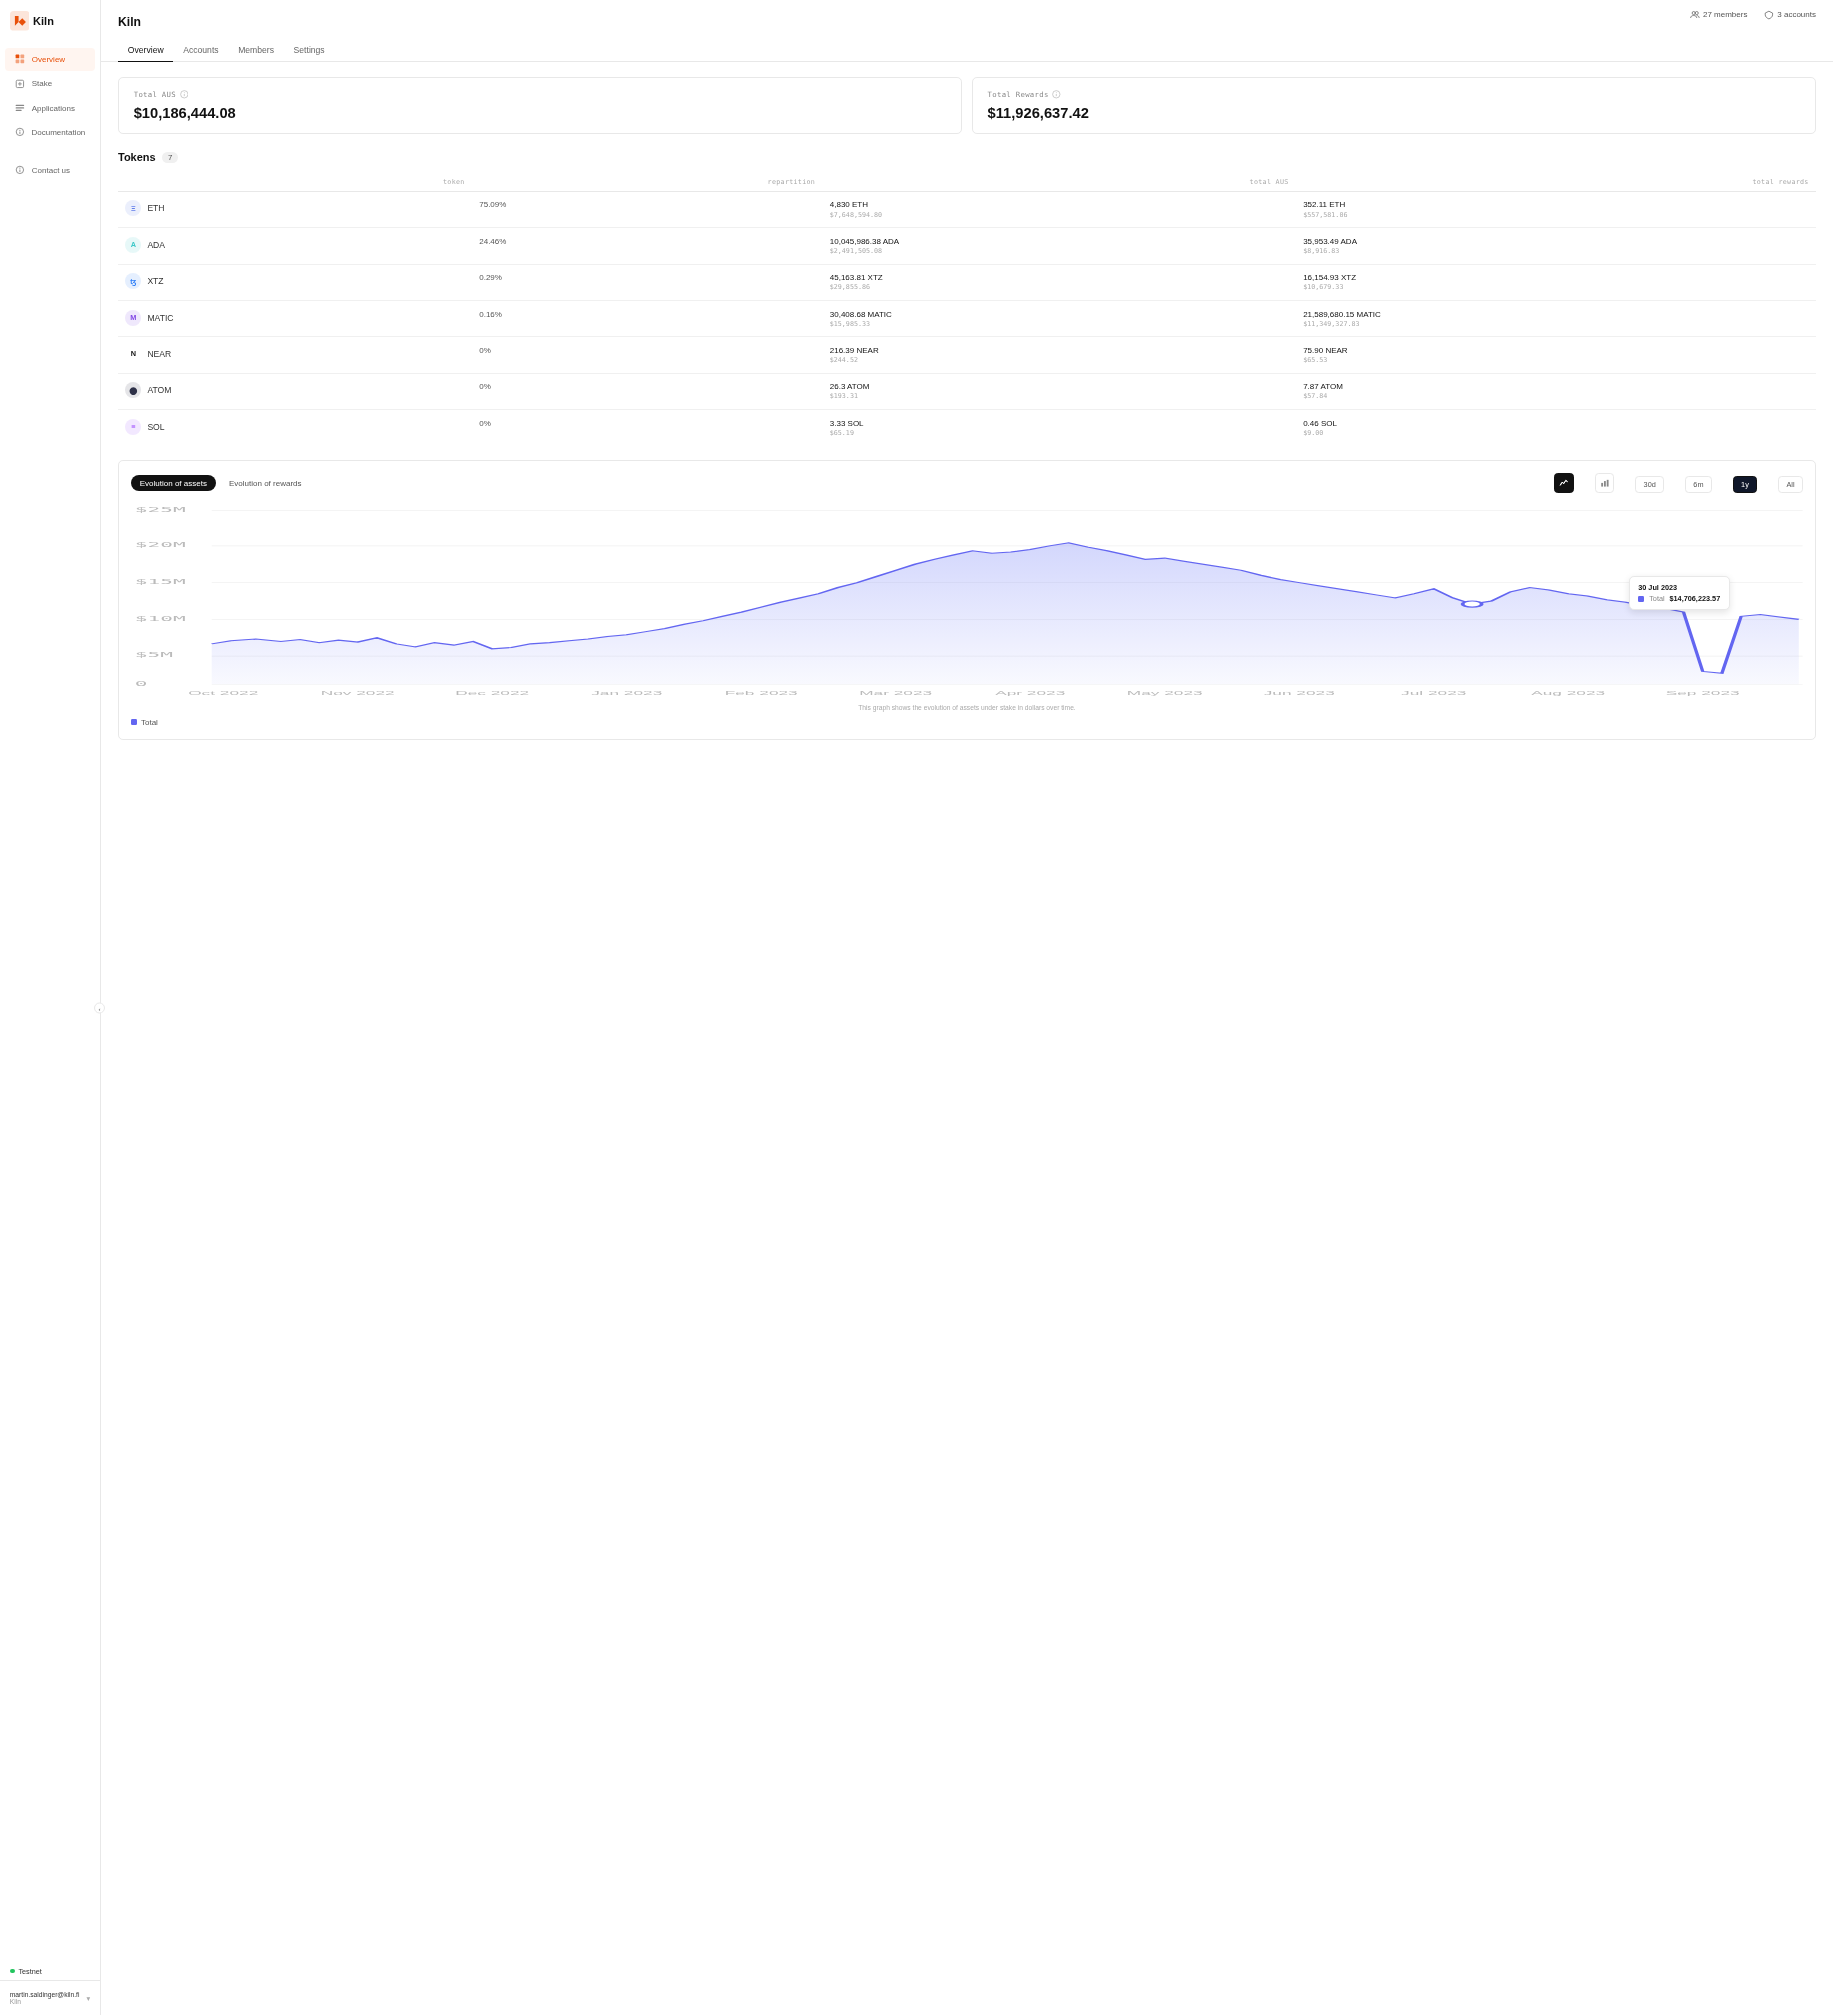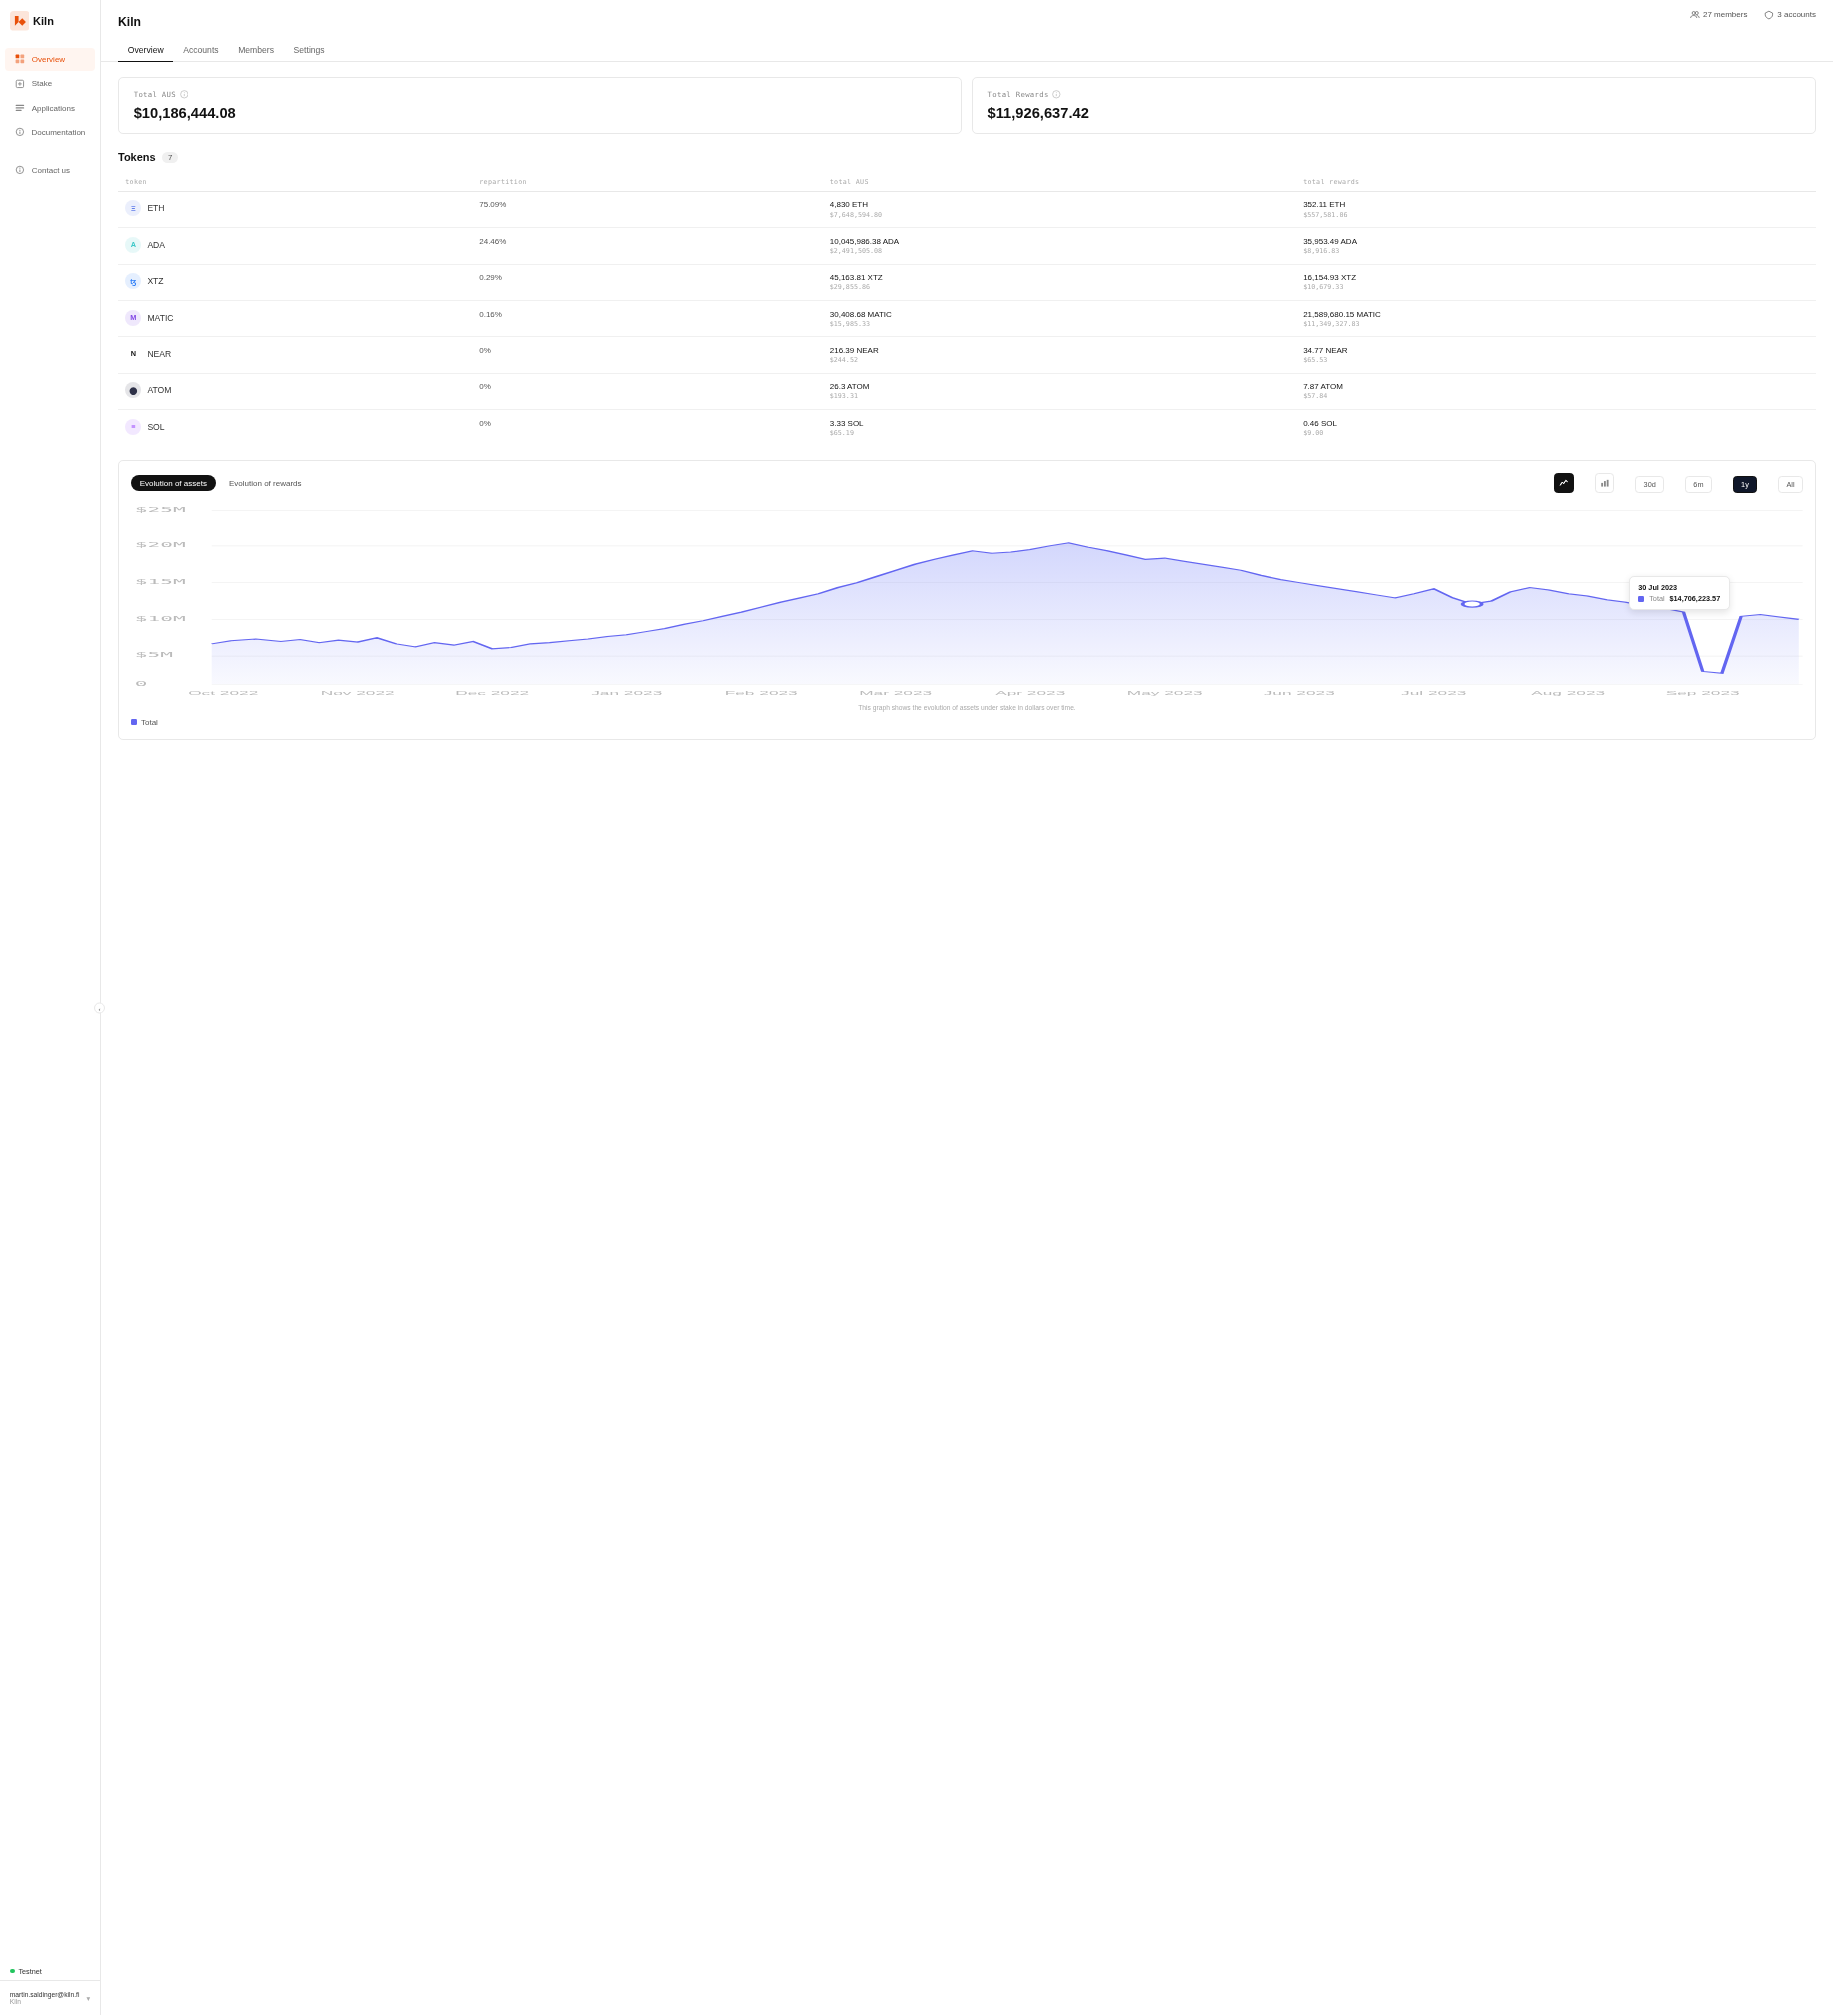--- a/index.html
+++ b/index.html
@@ -41,21 +41,21 @@
     .stat-label { font-size: 7.3px; color: #888; display: flex; align-items: center; gap: 3.7px; margin-bottom: 6.1px; font-family: monospace; letter-spacing: 0.3px; }
     .stat-value { font-size: 14.7px; font-weight: 600; color: #111; }
 
     
     .section-header { display: flex; align-items: center; gap: 6.1px; margin-bottom: 9.8px; }
     .section-title { font-size: 11px; font-weight: 600; color: #111; }
     .badge { background: #f0f0f0; border-radius: 7.3px; padding: 1.2px 6.1px; font-size: 8px; color: #555; }
 
     
     .tokens-table { width: 100%; border-collapse: collapse; }
-    .tokens-table th { text-align: left; font-size: 6.7px; color: #aaa; font-weight: 400; padding: 4.9px 7.3px; border-bottom: 0.6px solid #e8e8e8; letter-spacing: 0.3px; font-family: monospace; }
+    .tokens-table th { text-align: right; font-size: 6.7px; color: #aaa; font-weight: 400; padding: 4.9px 7.3px; border-bottom: 0.6px solid #e8e8e8; letter-spacing: 0.3px; font-family: monospace; }
     .tokens-table td { padding: 8.6px 7.3px; border-bottom: 0.6px solid #f0f0f0; font-size: 8px; vertical-align: top; }
     .tokens-table tr:last-child td { border-bottom: none; }
     .token-name { display: flex; align-items: center; gap: 6.1px; font-weight: 500; font-size: 8.6px; }
     .token-icon { width: 16px; height: 16px; border-radius: 50%; display: flex; align-items: center; justify-content: center; font-size: 7.3px; font-weight: bold; }
     .token-main { font-weight: 500; color: #111; font-size: 8px; }
     .token-sub { font-size: 6.7px; color: #aaa; font-family: monospace; margin-top: 1.2px; }
     .repartition { font-size: 8px; color: #555; }
 
     
     .chart-section { margin-top: 14.7px; border: 0.6px solid #e8e8e8; border-radius: 4.9px; padding: 12.2px; background: #fff; }
@@ -311,21 +311,21 @@
           <div class="token-icon" style="background:#11120;color:#111">N</div>
           <span>NEAR</span>
         </div>
       </td>
       <td class="repartition">0%</td>
       <td>
         <div class="token-main">216.39 NEAR</div>
         <div class="token-sub">$244.52</div>
       </td>
       <td>
-        <div class="token-main">34.77 NEAR</div>
+        <div class="token-main">75.90 NEAR</div>
         <div class="token-sub">$65.53</div>
       </td>
     </tr>
           <tr>
       <td>
         <div class="token-name">
           <div class="token-icon" style="background:#2e314820;color:#2e3148">⬤</div>
           <span>ATOM</span>
         </div>
       </td>

